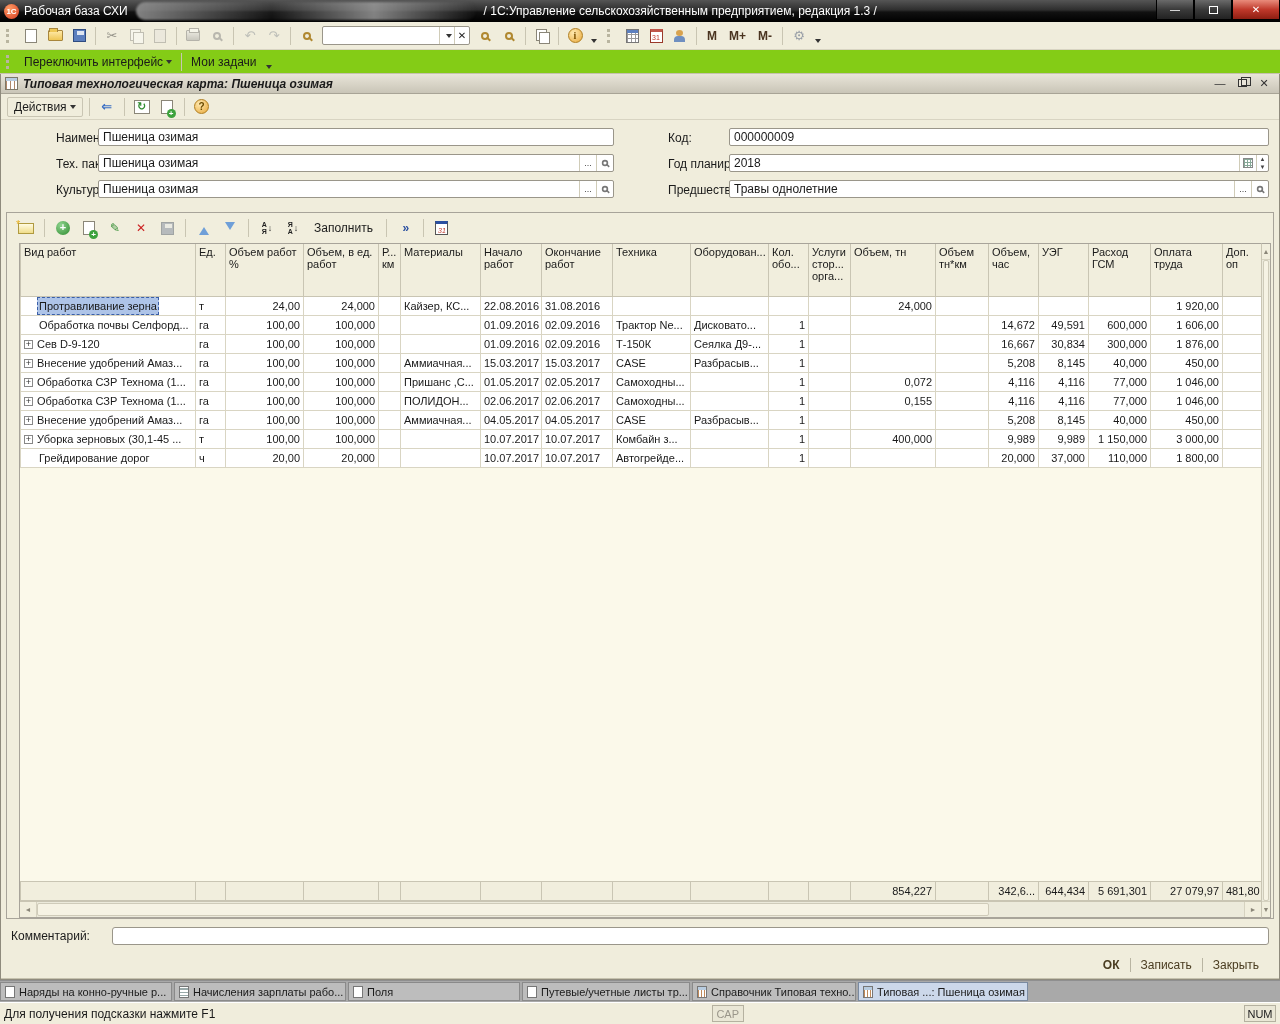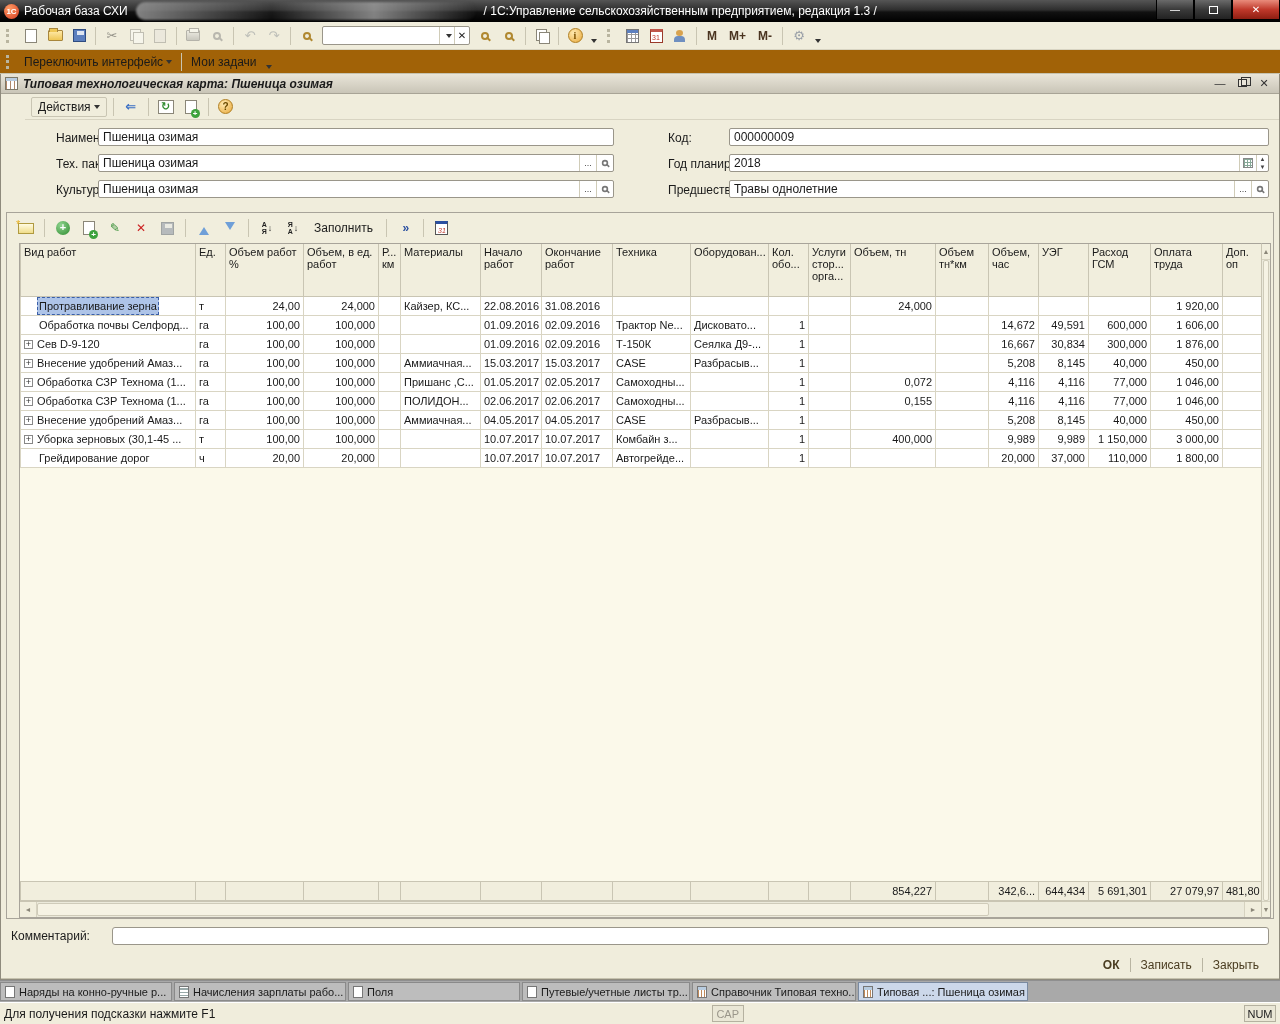--- a/index.html
+++ b/index.html
@@ -16,21 +16,21 @@
   .win-btn { width:38px; height:20px; display:flex; align-items:center; justify-content:center; color:#fff; font-size:10px; background:linear-gradient(#6a6a6a,#3a3a3a 50%,#222); border:1px solid #000; border-top:none; }
   .win-btn.close { background:linear-gradient(#e98c7c,#c0392b 50%,#8e1e12); width:48px; }
 
   
   .menubar { height:22px; display:flex; align-items:center; background:#f0eddc; border-bottom:1px solid #d8d4c2; padding-left:6px; }
   .grip { width:7px; height:14px; border-left:3px dotted #b9b5a0; margin-right:5px; flex:0 0 auto;}
   .menu-item { padding:2px 9px; white-space:nowrap; cursor:default; }
 
   
   .toolbar { height:28px; display:flex; align-items:center; background:#f0eddc; border-bottom:1px solid #d8d4c2; padding-left:6px; gap:2px; }
-  .toolbar2 { height:24px; display:flex; align-items:center; background:#a16207; border-bottom:1px solid #c6c2ae; padding-left:6px; }
+  .toolbar2 { height:24px; display:flex; align-items:center; background:#84cc16; border-bottom:1px solid #c6c2ae; padding-left:6px; }
   .tbtn { width:22px; height:22px; display:flex; align-items:center; justify-content:center; border-radius:2px; flex:0 0 auto; position:relative;}
   .sep { width:1px; height:18px; background:#c9c5b2; margin:0 3px; flex:0 0 auto;}
   .dis { opacity:.45; filter:grayscale(60%); }
   .glyph { font-family:"DejaVu Sans",sans-serif; font-size:13px; line-height:1; }
   
   .i-page { width:12px; height:14px; background:#fff; border:1px solid #8a8678; }
   .i-folder { width:15px; height:11px; background:linear-gradient(#ffe9a8,#eec655); border:1px solid #a8863c; border-radius:1px; position:relative;}
   .i-folder::before{content:'';position:absolute;top:-3px;left:0;width:7px;height:3px;background:#eec655;border:1px solid #a8863c;border-bottom:none;}
   .i-floppy { width:13px; height:13px; background:#5c7fbe; border:1px solid #2f4c80; position:relative;}
   .i-floppy::before{content:'';position:absolute;top:1px;left:3px;width:7px;height:4px;background:#dfe6f2;}
@@ -59,21 +59,21 @@
   
   .doc { flex:1; display:flex; flex-direction:column; background:#f0eddc; border:1px solid #8f8b7d; border-top:none; }
   .doc-titlebar { height:20px; background:linear-gradient(#e9e5d9,#c9c5b7); border-bottom:1px solid #a8a496; display:flex; align-items:center; padding:0 4px;font-style:italic; }
   .i-grid { width:13px; height:13px; background:#fff; border:1px solid #7c7868; background-image:linear-gradient(#b8cce0 3px,transparent 3px), repeating-linear-gradient(90deg,#b0886a 0 1px,transparent 1px 4px); margin-right:5px;}
   .doc-title { font-weight:bold; font-size:12px; }
   .doc-btns { margin-left:auto; display:flex; gap:8px; padding-right:4px; font-size:11px; color:#333; }
   .doc-btn { width:14px; text-align:center; }
   .i-restore { display:inline-block; width:9px; height:8px; border:1px solid #333; position:relative; background:#e9e5d9;}
   .i-restore::before{content:'';position:absolute;left:2px;top:-3px;width:8px;height:7px;border:1px solid #333;}
 
-  .doc-toolbar { height:26px; display:flex; align-items:center; padding-left:6px; border-bottom:1px solid #d8d4c2; gap:3px;margin-left:24px;}
+  .doc-toolbar { height:26px; display:flex; align-items:center; padding-left:6px; border-bottom:1px solid #d8d4c2; gap:3px;}
   .i-goto { color:#3a6fc4; font-size:13px; font-weight:bold;}
   .i-refresh { width:16px; height:14px; border:1px solid #8a8678; background:#fff; color:#2e8b2e; font-size:11px; display:flex; align-items:center; justify-content:center; font-weight:bold;}
   .i-pageplus { width:12px; height:14px; background:#fff; border:1px solid #8a8678; position:relative;}
   .i-pageplus::after{ content:'+'; position:absolute; right:-4px; bottom:-5px; color:#fff; background:#3da23d; border-radius:50%; width:9px; height:9px; font-size:8px; line-height:9px; text-align:center; font-weight:bold;}
   .i-help { width:15px; height:15px; border-radius:50%; background:radial-gradient(circle at 35% 30%,#ffe9b0,#e8a93c); border:1px solid #b07e20; color:#6a4a00; font-weight:bold; font-size:10px; display:flex; align-items:center; justify-content:center;}
 
   
   .form { height:92px; position:relative; }
   .frm-label { position:absolute; left:10px; white-space:nowrap;margin-left:45px; }
   .frm-label.r { left:622px; }

